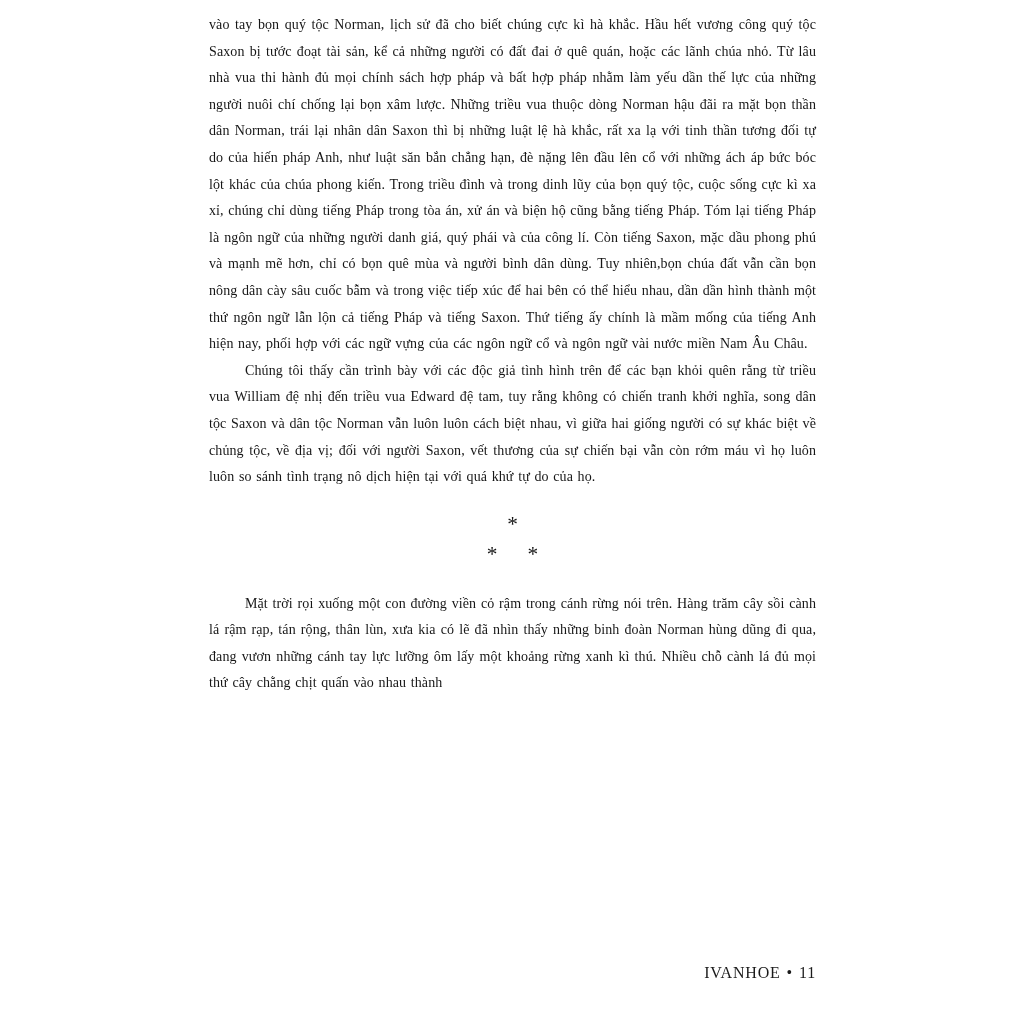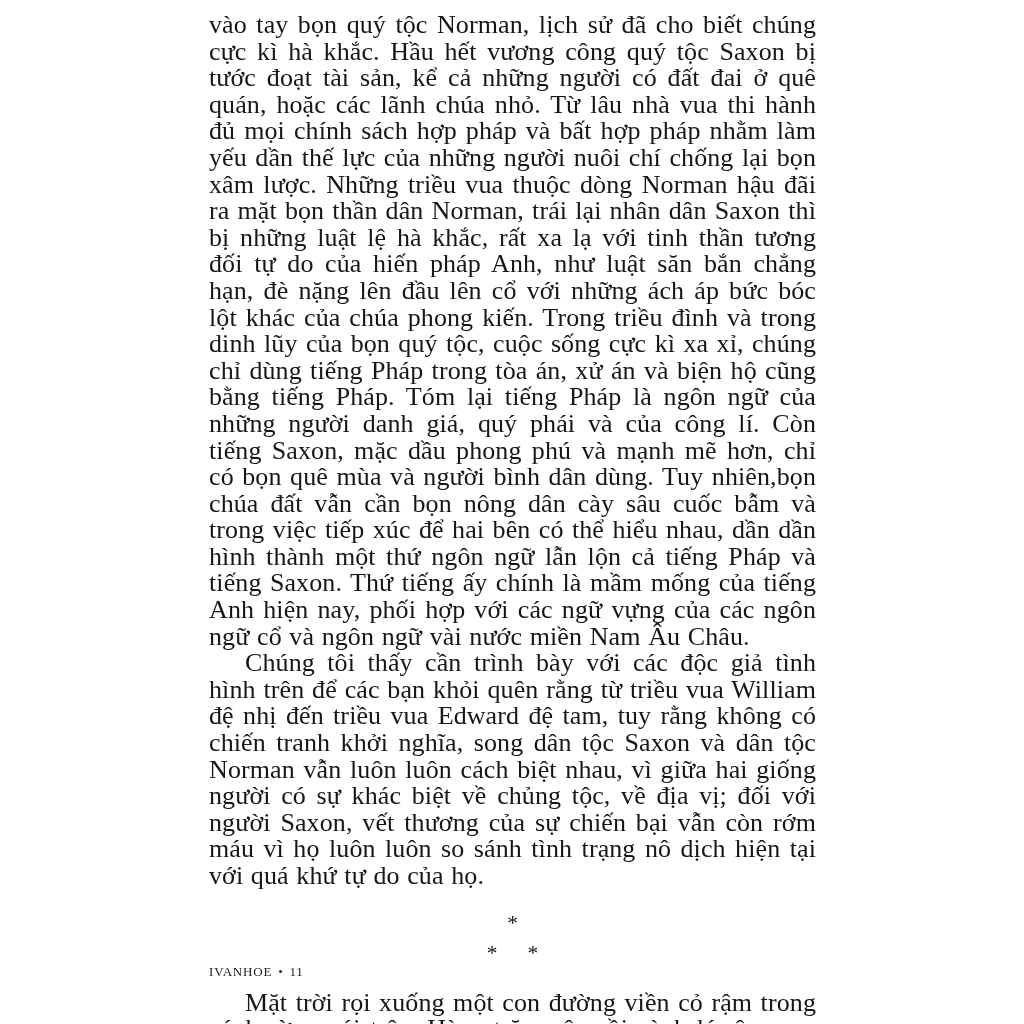--- a/index.html
+++ b/index.html
@@ -16,21 +16,21 @@
     overflow: hidden;
   }
   .page {
     position: absolute;
     left: 209px;
     top: 12px;
     width: 607px;
   }
   .body-text p {
     margin: 0;
-    font-size: 26px;
+    font-size: 14px;
     line-height: 26.6px;
     text-align: justify;
     text-justify: inter-word;
     letter-spacing: 0.1px;
     word-spacing: 1px;
   }
   .body-text p.indented {
     text-indent: 36px;
   }
   .separator {
@@ -45,21 +45,22 @@
     height: 30px;
   }
   .separator .row2 span + span {
     margin-left: 30px;
   }
   .footer {
     position: absolute;
     left: 209px;
     top: 964px;
     width: 607px;
-    font-size: 13px;
+    text-align: right;
+    font-size: 16px;
     letter-spacing: 0.8px;
     color: #1b1b1b;
   }
   .footer .bullet {
     margin: 0 6px;
   }
 </style>
 </head>
 <body>
 

